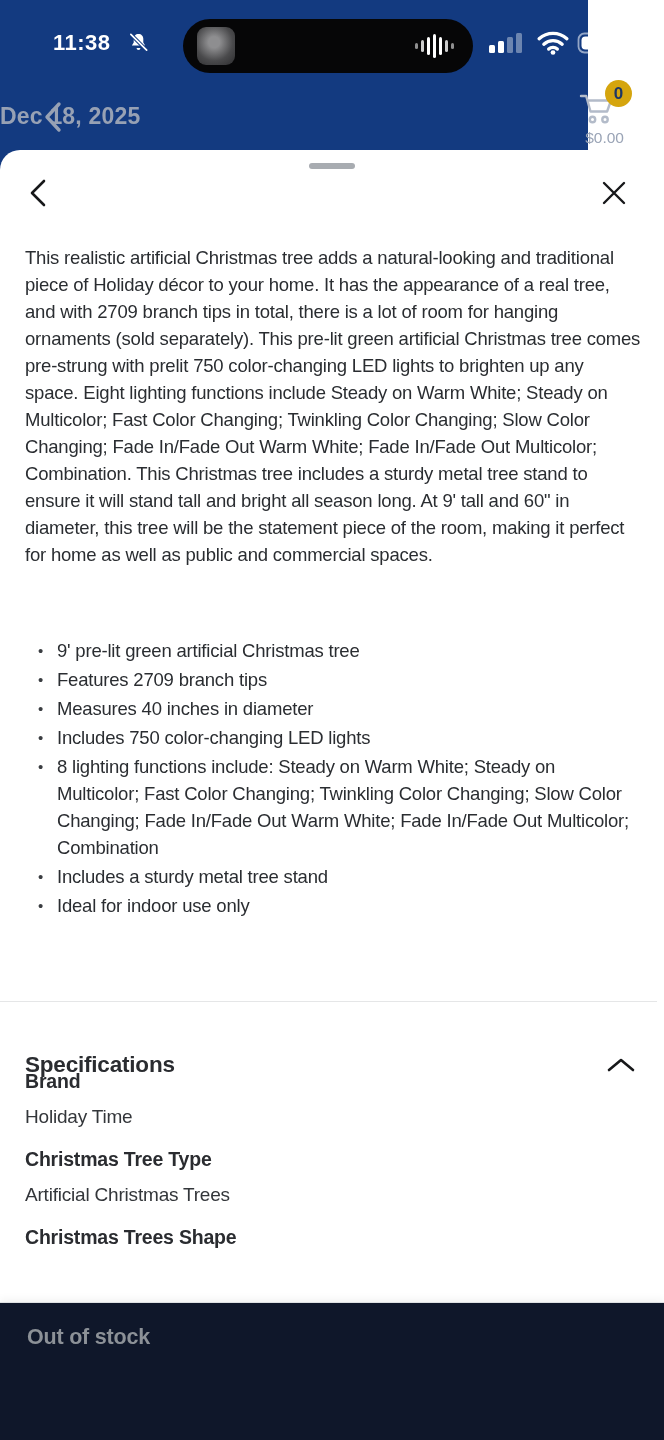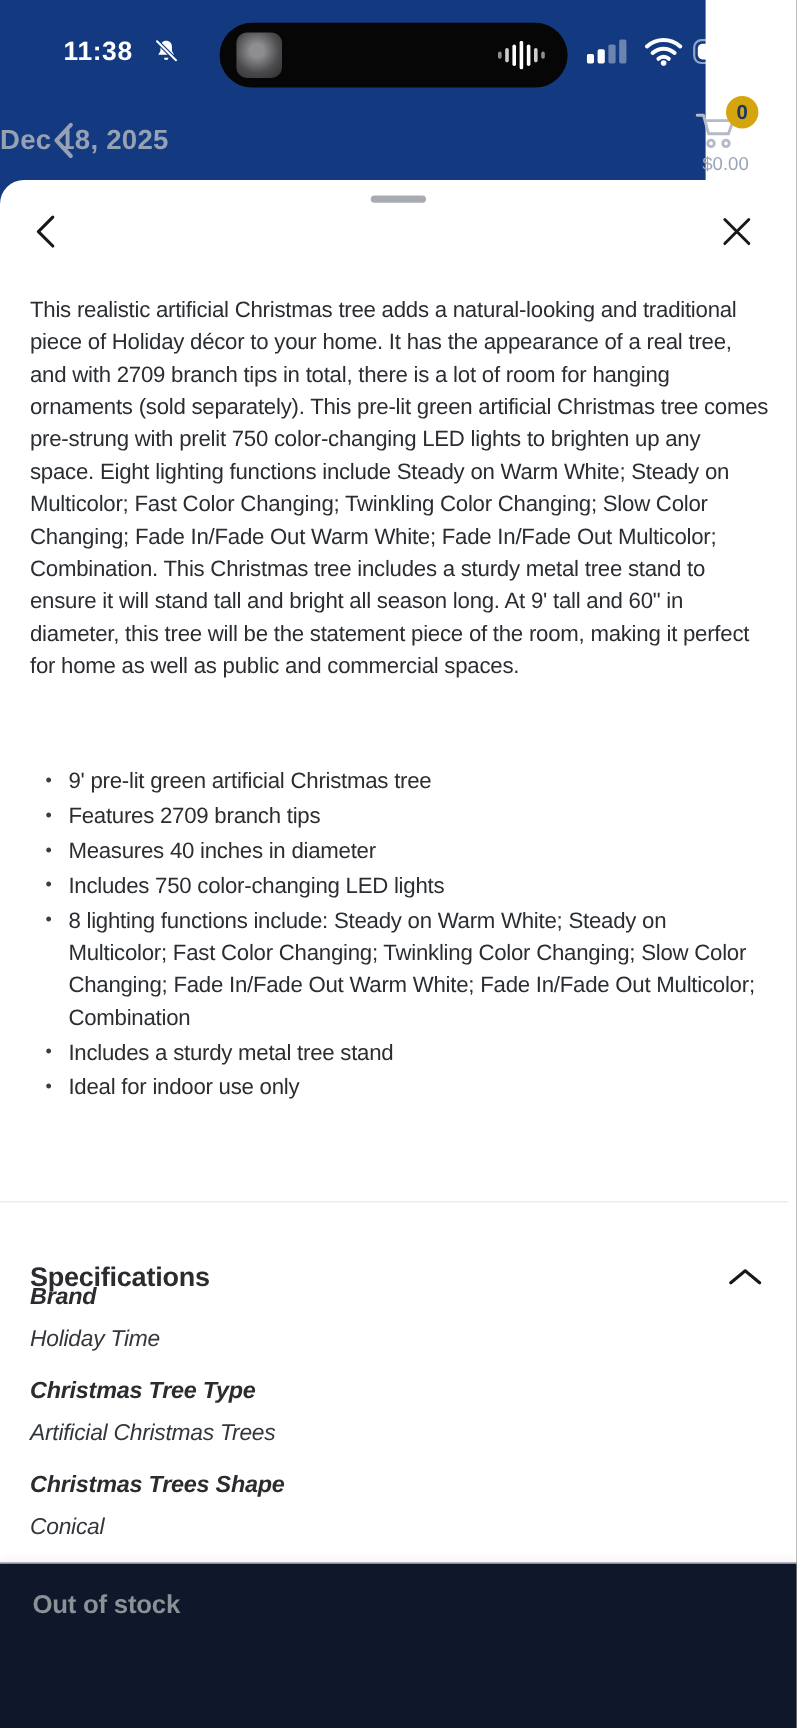--- a/index.html
+++ b/index.html
@@ -73,21 +73,21 @@
     flex:1; color:#2A2D31; font-size:18.5px; line-height:27px; letter-spacing:-0.2px;
   }
   .divider{
     position:absolute; top:851px; left:0; width:664px; height:1px; background:#E5E6E7;
   }
   .specs-header{
     position:absolute; top:892px; left:25px; width:612px; height:36px;
     display:flex; align-items:flex-end; justify-content:space-between; cursor:pointer;
   }
   .specs-title{ color:#2A2C30; font-size:22.5px; font-weight:bold; letter-spacing:-0.2px; }
-  .spec-entries{ position:absolute; top:919px; left:25px; width:600px;font-style:italic; }
+  .spec-entries{ position:absolute; top:919px; left:25px; width:600px; }
   .spec-label{
     color:#2A2C30; font-size:19.5px; font-weight:bold; line-height:24px;
     margin-bottom:12px; letter-spacing:-0.2px;
   }
   .spec-value{
     color:#33363A; font-size:19px; line-height:24px; margin-bottom:18px; letter-spacing:-0.2px;
   }
   
   .footer{
     position:absolute; bottom:0; left:0; width:664px; height:138px;
@@ -244,21 +244,20 @@
       <div>
         <div class="spec-label">Brand</div>
         <div class="spec-value">Holiday Time</div>
       </div>
       <div>
         <div class="spec-label">Christmas Tree Type</div>
         <div class="spec-value">Artificial Christmas Trees</div>
       </div>
       <div>
         <div class="spec-label">Christmas Trees Shape</div>
-        <div class="spec-value">Conical</div>
       </div>
     </div>
   </div>
 
   <div class="footer">
     <div class="stock-status">Out of stock</div>
   </div>
 
 </div>
 

